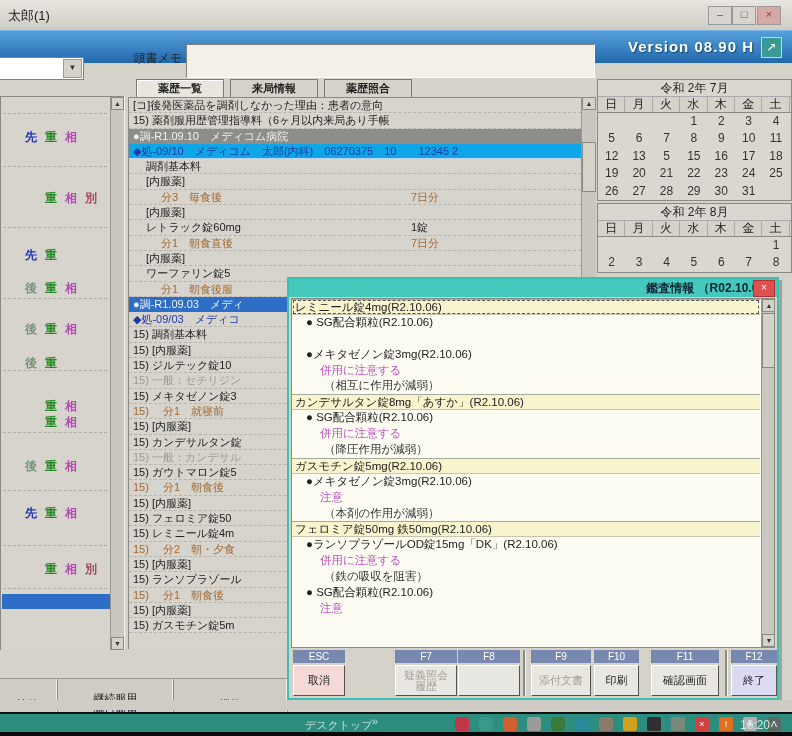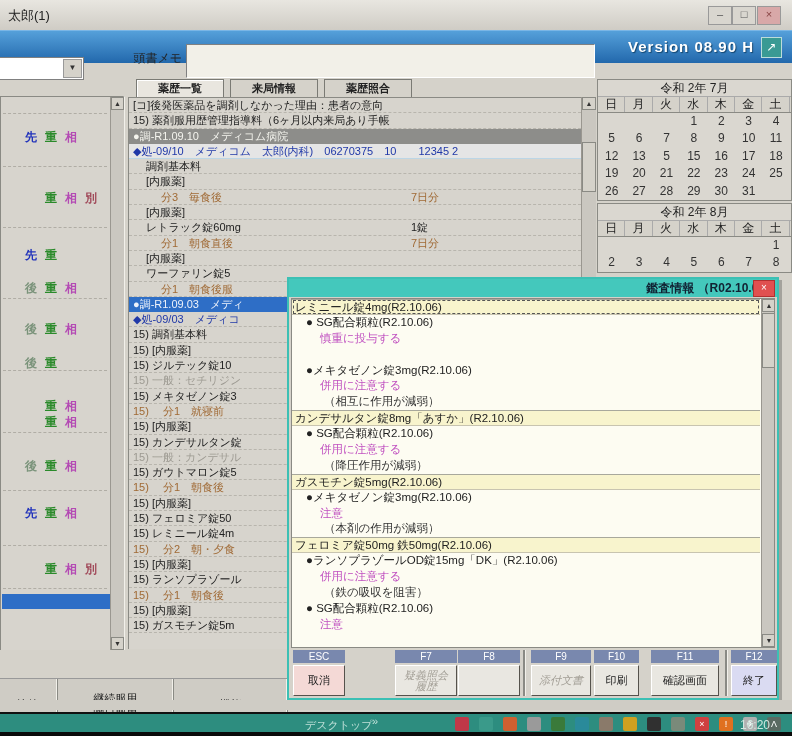--- a/index.html
+++ b/index.html
@@ -41,21 +41,21 @@
 
   
   #listwrap{position:absolute;left:128px;top:97px;width:467px;height:551px;background:#d7d4cd;border-top:1px solid #8a8a84;border-left:1px solid #8a8a84;overflow:hidden;}
   #list-rows{position:absolute;left:0;top:0;width:452px;}
   .lr{position:relative;height:15.3px;line-height:15.3px;font-size:11px;white-space:nowrap;overflow:hidden;color:#222;border-bottom:1px dashed #b8b5ad;padding-left:4px;box-sizing:border-box;}
   .lr.ind1{padding-left:17px;} .lr.ind2{padding-left:32px;}
   .lr.dose{color:#a06a35;}
   .lr.generic{color:#9d9a92;}
   .lr.dispense{background:#8d8d8a;color:#f4f4ee;border-bottom:1px solid #8d8d8a;}
   .lr.dispense_sel{background:#2e6ec6;color:#eef2fa;border-bottom:1px solid #2e6ec6;}
-  .lr.rx{background:#e5e5e5;color:#2038a8;border-bottom:1px solid #bcd6e6;}
+  .lr.rx{background:#0ea5e9;color:#2038a8;border-bottom:1px solid #bcd6e6;}
   .lr.rx2{color:#2038a8;}
   .lr .rgt{position:absolute;left:282px;top:0;}
   #list-scroll{left:581px;top:97px;width:14px;height:551px;}
 
   
   .cal{position:absolute;left:597px;width:193px;background:#dad7d0;border:1px solid #8a8a84;}
   #cal-0{top:79px;} #cal-1{top:203px;}
   .cal-title{height:16px;font-size:12px;text-align:center;line-height:16px;color:#222;border-bottom:1px solid #aaa;}
   .cal-hdr{display:flex;border-bottom:1px solid #8a8a84;background:#d5d2ca;}
   .cal-hdr div{width:27.4px;height:15px;font-size:12px;text-align:center;line-height:15px;border-right:1px solid #aaa;box-sizing:border-box;color:#222;}
@@ -80,21 +80,21 @@
   .pl.drug{padding-left:14px;}
   .pl.warn{padding-left:28px;color:#c050c0;}
   .pl.note{padding-left:32px;color:#333;}
   #popup-scroll{left:469px;top:0;width:14px;height:348px;}
   #popup-fnbar{position:absolute;left:2px;top:371px;width:484px;height:48px;}
   .fk-group{position:absolute;top:0;}
   .fk-key{height:13px;background:#7988ae;color:#fff;font-size:10px;text-align:center;line-height:13px;}
   .fk-btn{margin-top:2px;height:29px;background:#e9e7e1;border-top:1px solid #fff;border-left:1px solid #fff;border-right:1px solid #55524c;border-bottom:1px solid #55524c;font-size:11px;color:#222;text-align:center;display:flex;align-items:center;justify-content:center;white-space:pre-line;line-height:11px;}
   .fk-btn.pink{background:#f4d9d6;}
   .fk-btn.lavender{background:#dadbf2;}
-  .fk-btn.disabled{color:#a39f96;font-style:italic;}
+  .fk-btn.disabled{color:#a39f96;}
   .fk-div{position:absolute;top:0;width:2px;height:46px;background:#8a8a84;box-shadow:1px 0 0 #f2f0ea;}
 
   
   #gray-strip{position:absolute;left:0;top:700px;width:792px;height:10px;background:#cfccc5;}
   #taskbar{position:absolute;left:0;top:712px;width:792px;height:20px;background:#2d8d7f;border-top:2px solid #111;}
   #desk-label{position:absolute;left:305px;top:4px;font-size:11px;color:#bfe0d8;}
   #desk-chev{position:absolute;left:372px;top:1px;font-size:11px;color:#bfe0d8;}
   #tray{position:absolute;left:455px;top:3px;display:flex;gap:10px;}
   .tray-ic{width:14px;height:14px;border-radius:2px;font-size:9px;color:#fff;text-align:center;line-height:14px;}
   #clock{position:absolute;right:22px;top:4px;font-size:12px;color:#cfe8e0;}
@@ -342,21 +342,20 @@
 
   <div id="popup">
     <div id="popup-titlebar">
       <div id="popup-title">鑑査情報 （R02.10.06）</div>
       <div id="popup-close">×</div>
     </div>
     <div id="popup-content">
       <div id="popup-lines">
           <div class="pl header focus">レミニール錠4mg(R2.10.06)</div>
           <div class="pl drug">● SG配合顆粒(R2.10.06)</div>
-          <div class="pl warn">慎重に投与する</div>
           <div class="pl blank"></div>
           <div class="pl drug">●メキタゼノン錠3mg(R2.10.06)</div>
           <div class="pl warn">併用に注意する</div>
           <div class="pl note">（相互に作用が減弱）</div>
           <div class="pl header">カンデサルタン錠8mg「あすか」(R2.10.06)</div>
           <div class="pl drug">● SG配合顆粒(R2.10.06)</div>
           <div class="pl warn">併用に注意する</div>
           <div class="pl note">（降圧作用が減弱）</div>
           <div class="pl header">ガスモチン錠5mg(R2.10.06)</div>
           <div class="pl drug">●メキタゼノン錠3mg(R2.10.06)</div>

